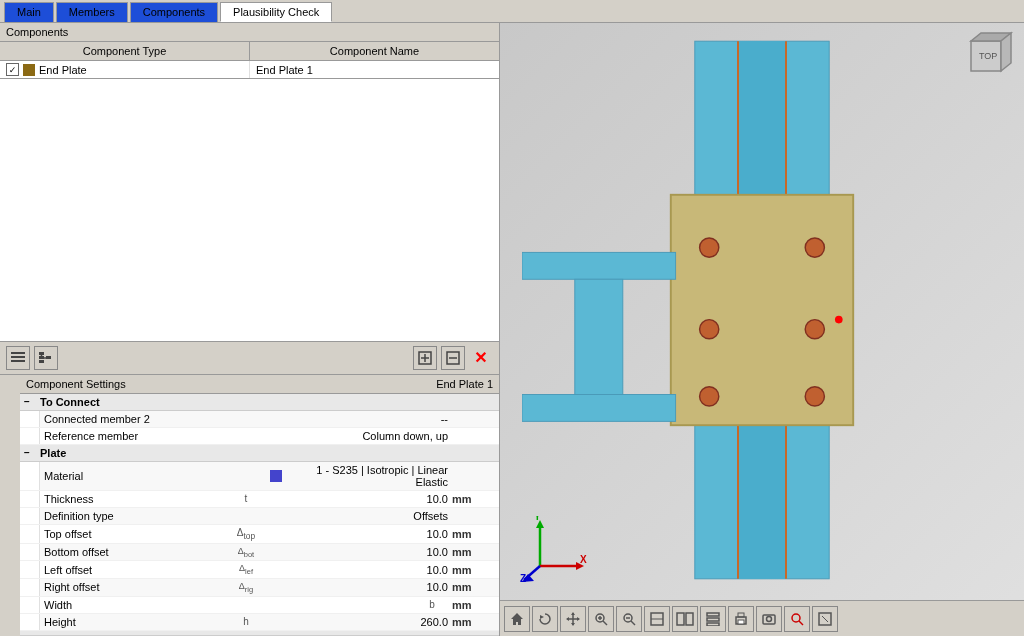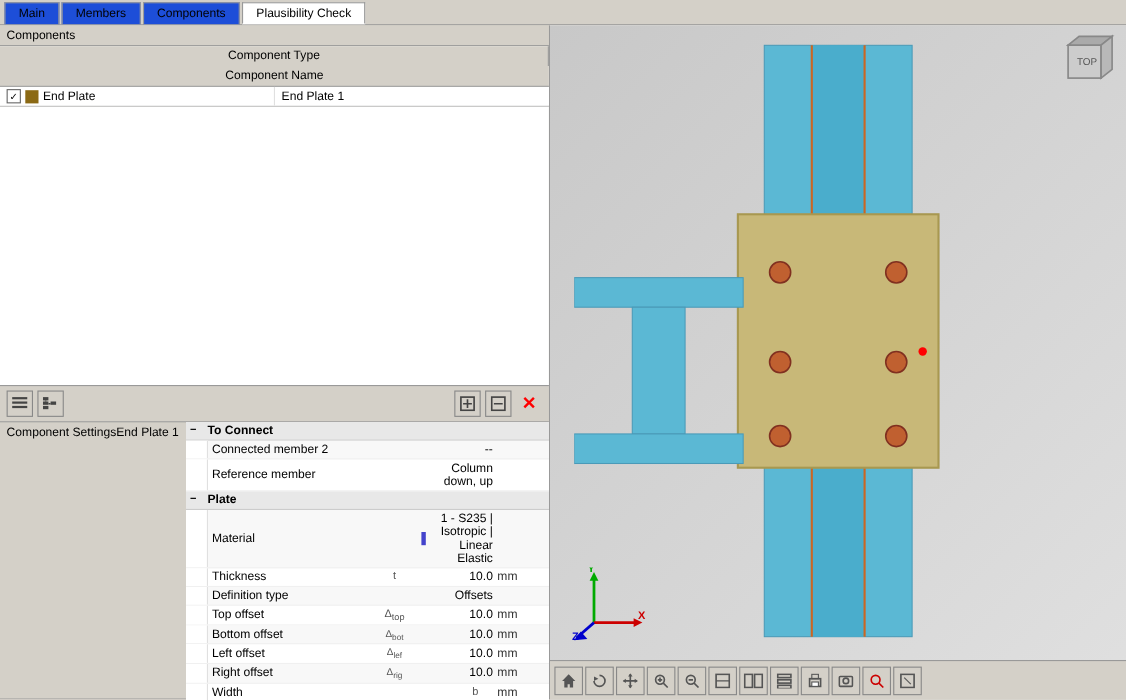--- a/index.html
+++ b/index.html
@@ -15,52 +15,52 @@
     
     .content-area { display: flex; flex: 1; overflow: hidden; }
 
     
     .left-panel { width: 500px; display: flex; flex-direction: column; background: #d4d0c8; border-right: 1px solid #999; }
 
     
     .section-header { background: #d4d0c8; padding: 3px 6px; font-size: 11px; border-bottom: 1px solid #999; }
 
     .components-table { background: #fff; border-bottom: 1px solid #999; }
-    .table-header { display: flex; background: #d4d0c8; border-bottom: 1px solid #999; flex-direction: column; }
+    .table-header { display: flex; background: #d4d0c8; border-bottom: 1px solid #999; }
     .table-header-cell { flex: 1; padding: 3px 6px; text-align: center; font-size: 11px; border-right: 1px solid #999; }
     .table-header-cell:last-child { border-right: none; }
     .table-row { display: flex; align-items: center; background: #fff; }
     .table-cell { flex: 1; padding: 2px 6px; font-size: 11px; border-right: 1px solid #e0e0e0; display: flex; align-items: center; gap: 4px; }
     .table-cell:last-child { border-right: none; }
 
     
     .components-empty { flex: 1; background: #fff; min-height: 120px; }
 
     
     .toolbar { display: flex; padding: 4px 6px; gap: 4px; background: #d4d0c8; border-top: 1px solid #999; border-bottom: 1px solid #999; align-items: center; }
     .toolbar-btn { width: 24px; height: 24px; background: #d4d0c8; border: 1px solid #888; display: flex; align-items: center; justify-content: center; cursor: pointer; font-size: 10px; }
     .toolbar-btn.red { color: red; border: none; background: none; font-size: 16px; font-weight: bold; }
     .toolbar-spacer { flex: 1; }
 
     
-    .settings-panel { flex: 1; overflow-y: hidden; display: flex; flex-direction: row; }
+    .settings-panel { flex: 1; overflow-y: hidden; display: flex; flex-direction: column; margin-left: 20px; }
     .settings-header { display: flex; justify-content: space-between; padding: 3px 6px; background: #d4d0c8; border-bottom: 1px solid #999; font-size: 11px; }
     .settings-content { flex: 1; overflow-y: auto; background: #fff; }
 
     .prop-group { }
     .group-header { display: flex; align-items: center; gap: 4px; padding: 2px 4px; background: #e8e8e8; border-bottom: 1px solid #ccc; font-weight: bold; cursor: pointer; }
     .group-toggle { font-size: 10px; width: 12px; }
 
     .prop-row { display: flex; align-items: center; border-bottom: 1px solid #f0f0f0; }
     .prop-row:nth-child(even) { background: #f8f8f8; }
     .prop-indent { width: 20px; border-right: 1px solid #e0e0e0; align-self: stretch; background: #fff; }
     .prop-name { flex: 1; padding: 2px 4px; font-size: 11px; min-width: 150px; }
     .prop-symbol { width: 40px; padding: 2px 2px; font-size: 10px; color: #555; text-align: center; }
     .prop-value { flex: 1; padding: 2px 4px; font-size: 11px; text-align: right; display: flex; align-items: center; justify-content: flex-end; gap: 3px; }
-    .prop-unit { width: 47px; font-size: 11px; color: #333; }
+    .prop-unit { width: 47px; font-size: 11px; color: #333; font-weight: bold; }
 
     
     .cb { width: 13px; height: 13px; border: 1px solid #666; background: #fff; display: inline-flex; align-items: center; justify-content: center; font-size: 9px; }
     .color-box { width: 12px; height: 12px; display: inline-block; }
 
     
     .right-panel { flex: 1; background: #e8e8e8; position: relative; overflow: hidden; }
     .viewport { width: 100%; height: 100%; background: linear-gradient(135deg, #c8c8c8 0%, #e0e0e0 100%); position: relative; }
 
     

